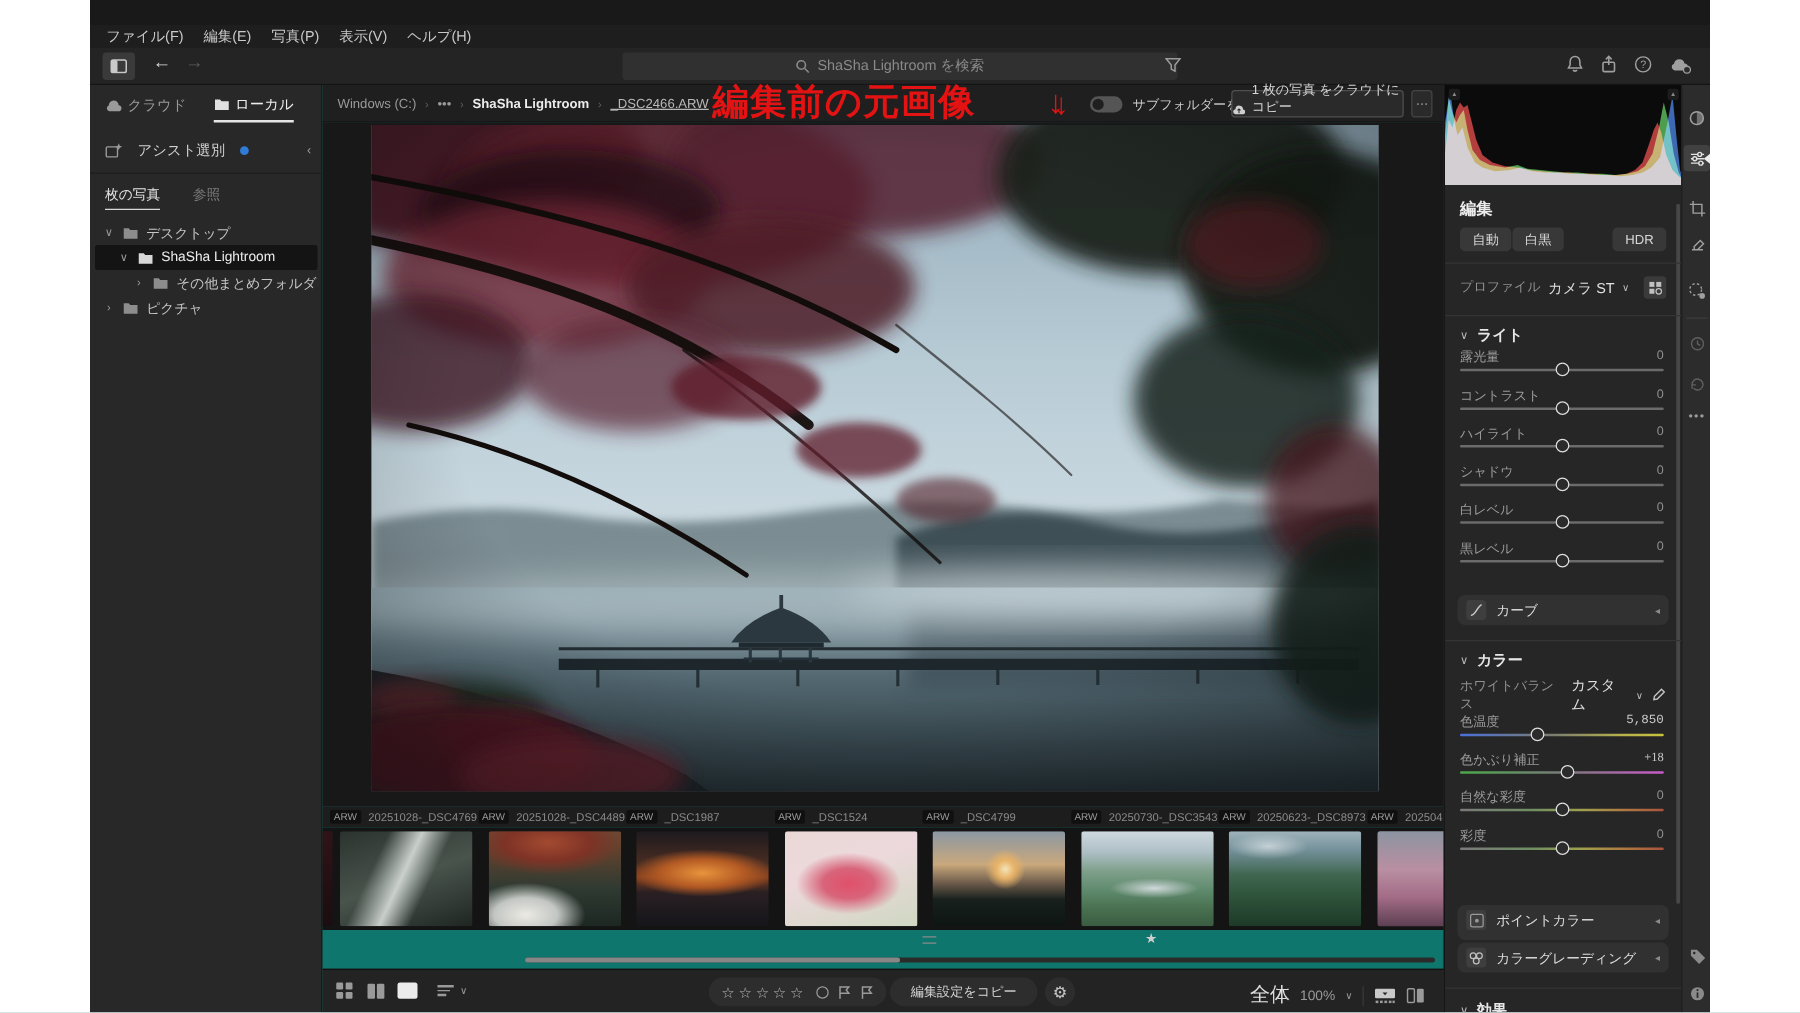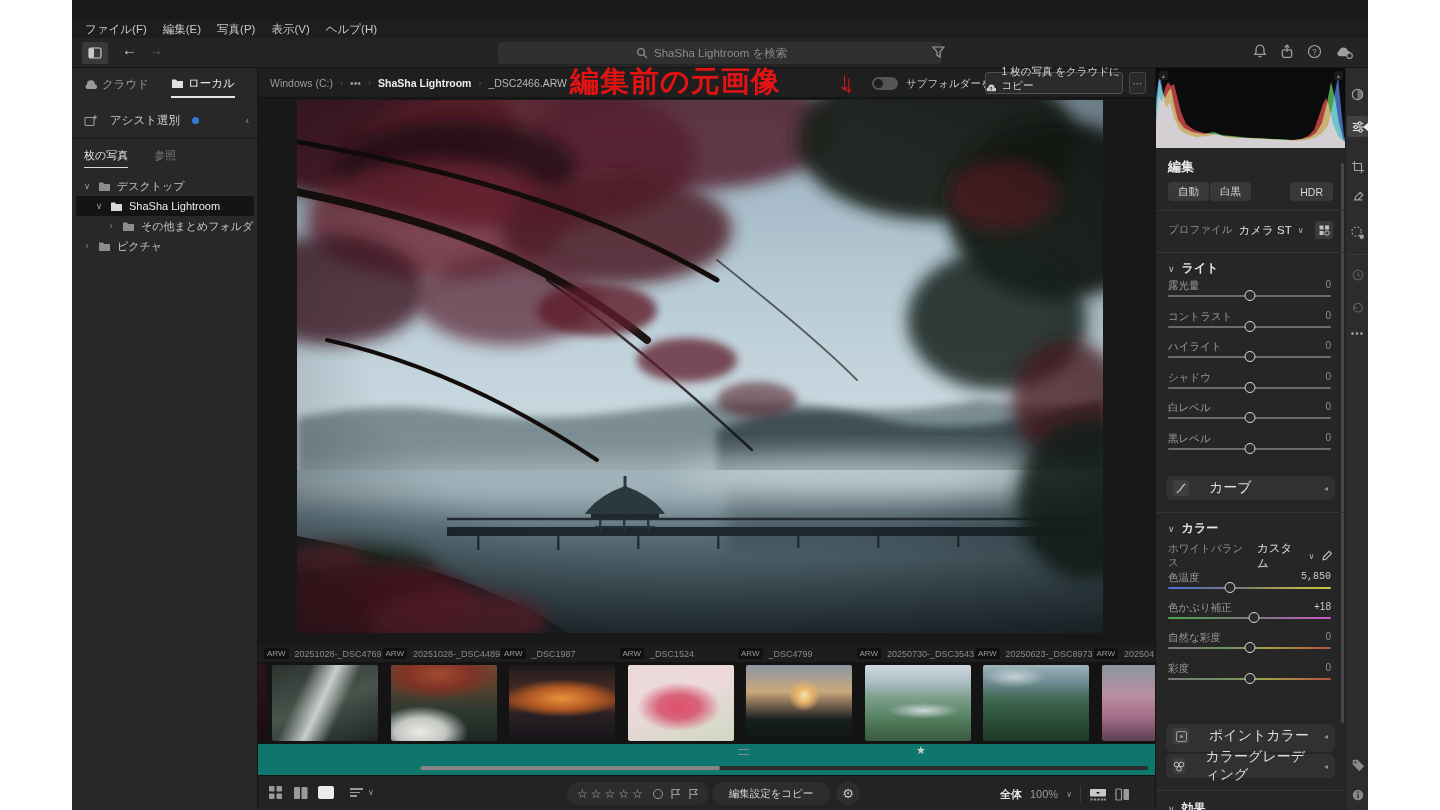--- a/index.html
+++ b/index.html
@@ -46,21 +46,21 @@
   .tree-row { position:relative; height:20px; display:flex; align-items:center; font-size:11px; color:#c6c6c6; }
   .tree-row.selected { background:#141414; color:#ededed; margin:0 4px; border-radius:2px; }
   .chev { width:10px; text-align:center; color:#9a9a9a; font-size:9px; }
 
   
   .main { position:absolute; left:186px; top:68px; width:897px; height:742px; background:#0f766e; }
   .crumbbar { position:absolute; left:0; top:0; width:897px; height:30px; background:#1f1f1f; border-bottom:1px solid #141414; display:flex; align-items:center; padding-left:12px; gap:7px; font-size:10.5px; }
   .crumb-sep { color:#5f5f5f; font-size:9px; }
   .crumb-dim { color:#9a9a9a; }
   .crumb-bold { color:#ececec; font-weight:bold; }
-  .crumb-file { color:#b8b8b8; }
+  .crumb-file { color:#b8b8b8;text-decoration:underline; }
   .red-down { position:absolute; left:585px; top:2px; color:#e31313; font-size:24px; font-weight:bold; }
   .subfolder-toggle { position:absolute; left:614px; top:9px; width:26px; height:13px; border-radius:7px; background:#555555; }
   .subfolder-toggle i { position:absolute; left:2px; top:2px; width:9px; height:9px; border-radius:50%; background:#1f1f1f; }
   .subfolder-label { position:absolute; left:648px; top:9px; font-size:10.5px; color:#cccccc; }
   .cloudcopy-btn { position:absolute; left:727px; top:4px; width:138px; height:22px; background:#2a2a2a; border:1px solid #4f4f4f; border-radius:3px; display:flex; align-items:flex-end; justify-content:center; gap:5px; font-size:10.5px; color:#d8d8d8; }
   .more-btn { position:absolute; left:871px; top:4px; width:17px; height:22px; background:#2a2a2a; border:1px solid #454545; border-radius:3px; color:#9a9a9a; font-size:10px; display:flex; align-items:center; justify-content:center; }
 
   .canvas { position:absolute; left:0; top:30px; width:897px; height:547px; background:#181818; }
   .photo { position:absolute; left:39px; top:2px; width:806px; height:533px; background:#20262a; }
 
@@ -93,21 +93,21 @@
   .single-view { width:16px; height:13px; background:#ececec; border-radius:2px; }
   .sort-group { position:absolute; left:92px; top:10px; display:flex; gap:5px; align-items:center; color:#9a9a9a; }
   .sort-lines i { display:block; height:1.5px; background:#9a9a9a; margin:2px 0; }
   .pill { position:absolute; top:6px; height:23px; background:#2d2d2d; border-radius:12px; display:flex; align-items:center; }
   .stars-pill { left:309px; padding:0 10px; gap:7px; }
   .stars { color:#b5b5b5; font-size:12px; letter-spacing:3px; }
   .ring { width:10px; height:10px; border:1.3px solid #9a9a9a; border-radius:50%; }
   .copy-pill { left:454px; width:118px; justify-content:center; font-size:10.5px; color:#d5d5d5; }
   .gear-pill { left:578px; width:24px; justify-content:center; color:#c5c5c5; font-size:13px; }
   .zoom-group { position:absolute; left:742px; top:10px; display:flex; align-items:center; gap:8px; }
-  .zoom-mode { font-size:11px; color:#e0e0e0; font-weight:bold; }
+  .zoom-mode { font-size:16px; color:#e0e0e0; font-weight:normal; }
   .zoom-val { font-size:11px; color:#9a9a9a; }
   .zoom-chev { font-size:8px; color:#9a9a9a; }
   .vdiv { width:1px; height:16px; background:#3a3a3a; }
 
   
   .editpanel { position:absolute; left:1083px; top:68px; width:190px; height:742px; background:#262626; border-left:1px solid #151515; overflow:hidden; }
   .histogram { position:absolute; left:0; top:0; width:190px; height:80px; background:#0b0b0b; }
   .clip-ind { position:absolute; top:3px; width:9px; height:9px; background:#1c1c1c; border-radius:2px; color:#8a8a8a; font-size:5px; display:flex; align-items:center; justify-content:center; }
   .panel-scroll { position:absolute; right:1px; top:95px; width:3px; height:560px; background:#474747; border-radius:2px; }
   .edit-title { position:absolute; left:12px; top:90px; font-size:13px; font-weight:bold; color:#ececec; }
@@ -126,21 +126,21 @@
   .sl-label { color:#9b9b9b; }
   .sl-val { color:#8f8f8f; font-size:10px; }
   .sl-val.lit { color:#c9c9c9; }
   .sl-track { position:absolute; left:0; right:0; top:16px; height:2px; background:#6b6b6b; border-radius:1px; }
   .sl-track.grad-temp { background:linear-gradient(90deg,#4a6fd8 0%,#7a7d70 45%,#b7b24a 80%,#c8c23e 100%); }
   .sl-track.grad-tint { background:linear-gradient(90deg,#4aa84a,#7a7a7a 50%,#c85ac8); }
   .sl-track.grad-vib  { background:linear-gradient(90deg,#7a7a7a,#6f8f62 35%,#9fa04e 60%,#b07a42 80%,#a8543e 100%); }
   .knob { position:absolute; top:-5px; width:11px; height:11px; border:1.5px solid #dedede; border-radius:50%; background:#2b2b2b; transform:translateX(-50%); }
   .panelbtn { position:absolute; left:10px; right:10px; height:24px; background:#313131; border-radius:6px; display:flex; align-items:center; gap:8px; padding:0 7px; }
   .pb-icon { width:16px; height:16px; background:#3e3e3e; border-radius:3px; display:flex; align-items:center; justify-content:center; }
-  .pb-label { font-size:14px; color:#dcdcdc;margin-left:12px; }
+  .pb-label { font-size:11px; color:#dcdcdc; }
   .pb-arrow { margin-left:auto; font-size:8px; color:#8a8a8a; }
   .wheel { width:12px; height:12px; border-radius:50%; background:conic-gradient(#d94a4a,#d9a44a,#c9d94a,#4ad96c,#4aa6d9,#7a4ad9,#d94aa6,#d94a4a); }
   .pc-box { width:11px; height:11px; border:1.2px solid #9a9a9a; border-radius:2px; display:flex; align-items:center; justify-content:center; }
   .pc-dot { width:3px; height:3px; background:#9a9a9a; border-radius:50%; }
 
   
   .rail { position:absolute; left:1273px; top:68px; width:23px; height:742px; background:#2c2c2c; border-left:1px solid #1f1f1f; }
   .rail-ic { position:absolute; left:3px; width:17px; height:17px; display:flex; align-items:center; justify-content:center; }
   .rail-active { position:absolute; left:1px; width:21px; height:21px; background:#414141; border-radius:3px; display:flex; align-items:center; justify-content:center; }
   .rail-caret { position:absolute; right:0; width:0; height:0; border-top:4px solid transparent; border-bottom:4px solid transparent; border-right:5px solid #ececec; }
@@ -625,21 +625,21 @@
 
       <div class="sld" style="top:503px;font-family:Liberation Mono, monospace;">
         <div class="sld-head">
             <span class="sl-label">色温度</span>
             <span class="sl-val lit">5,850</span>
           </div>
         <div class="sl-track grad-temp">
             <i class="knob" style="left:38%;"></i>
           </div>
       </div>
-      <div class="sld" style="top:533px;">
+      <div class="sld" style="top:533px;font-family:Liberation Serif, serif;">
         <div class="sld-head">
             <span class="sl-label">色かぶり補正</span>
             <span class="sl-val lit">+18</span>
           </div>
         <div class="sl-track grad-tint">
             <i class="knob" style="left:53%;"></i>
           </div>
       </div>
       <div class="sld" style="top:563px;">
         <div class="sld-head">

